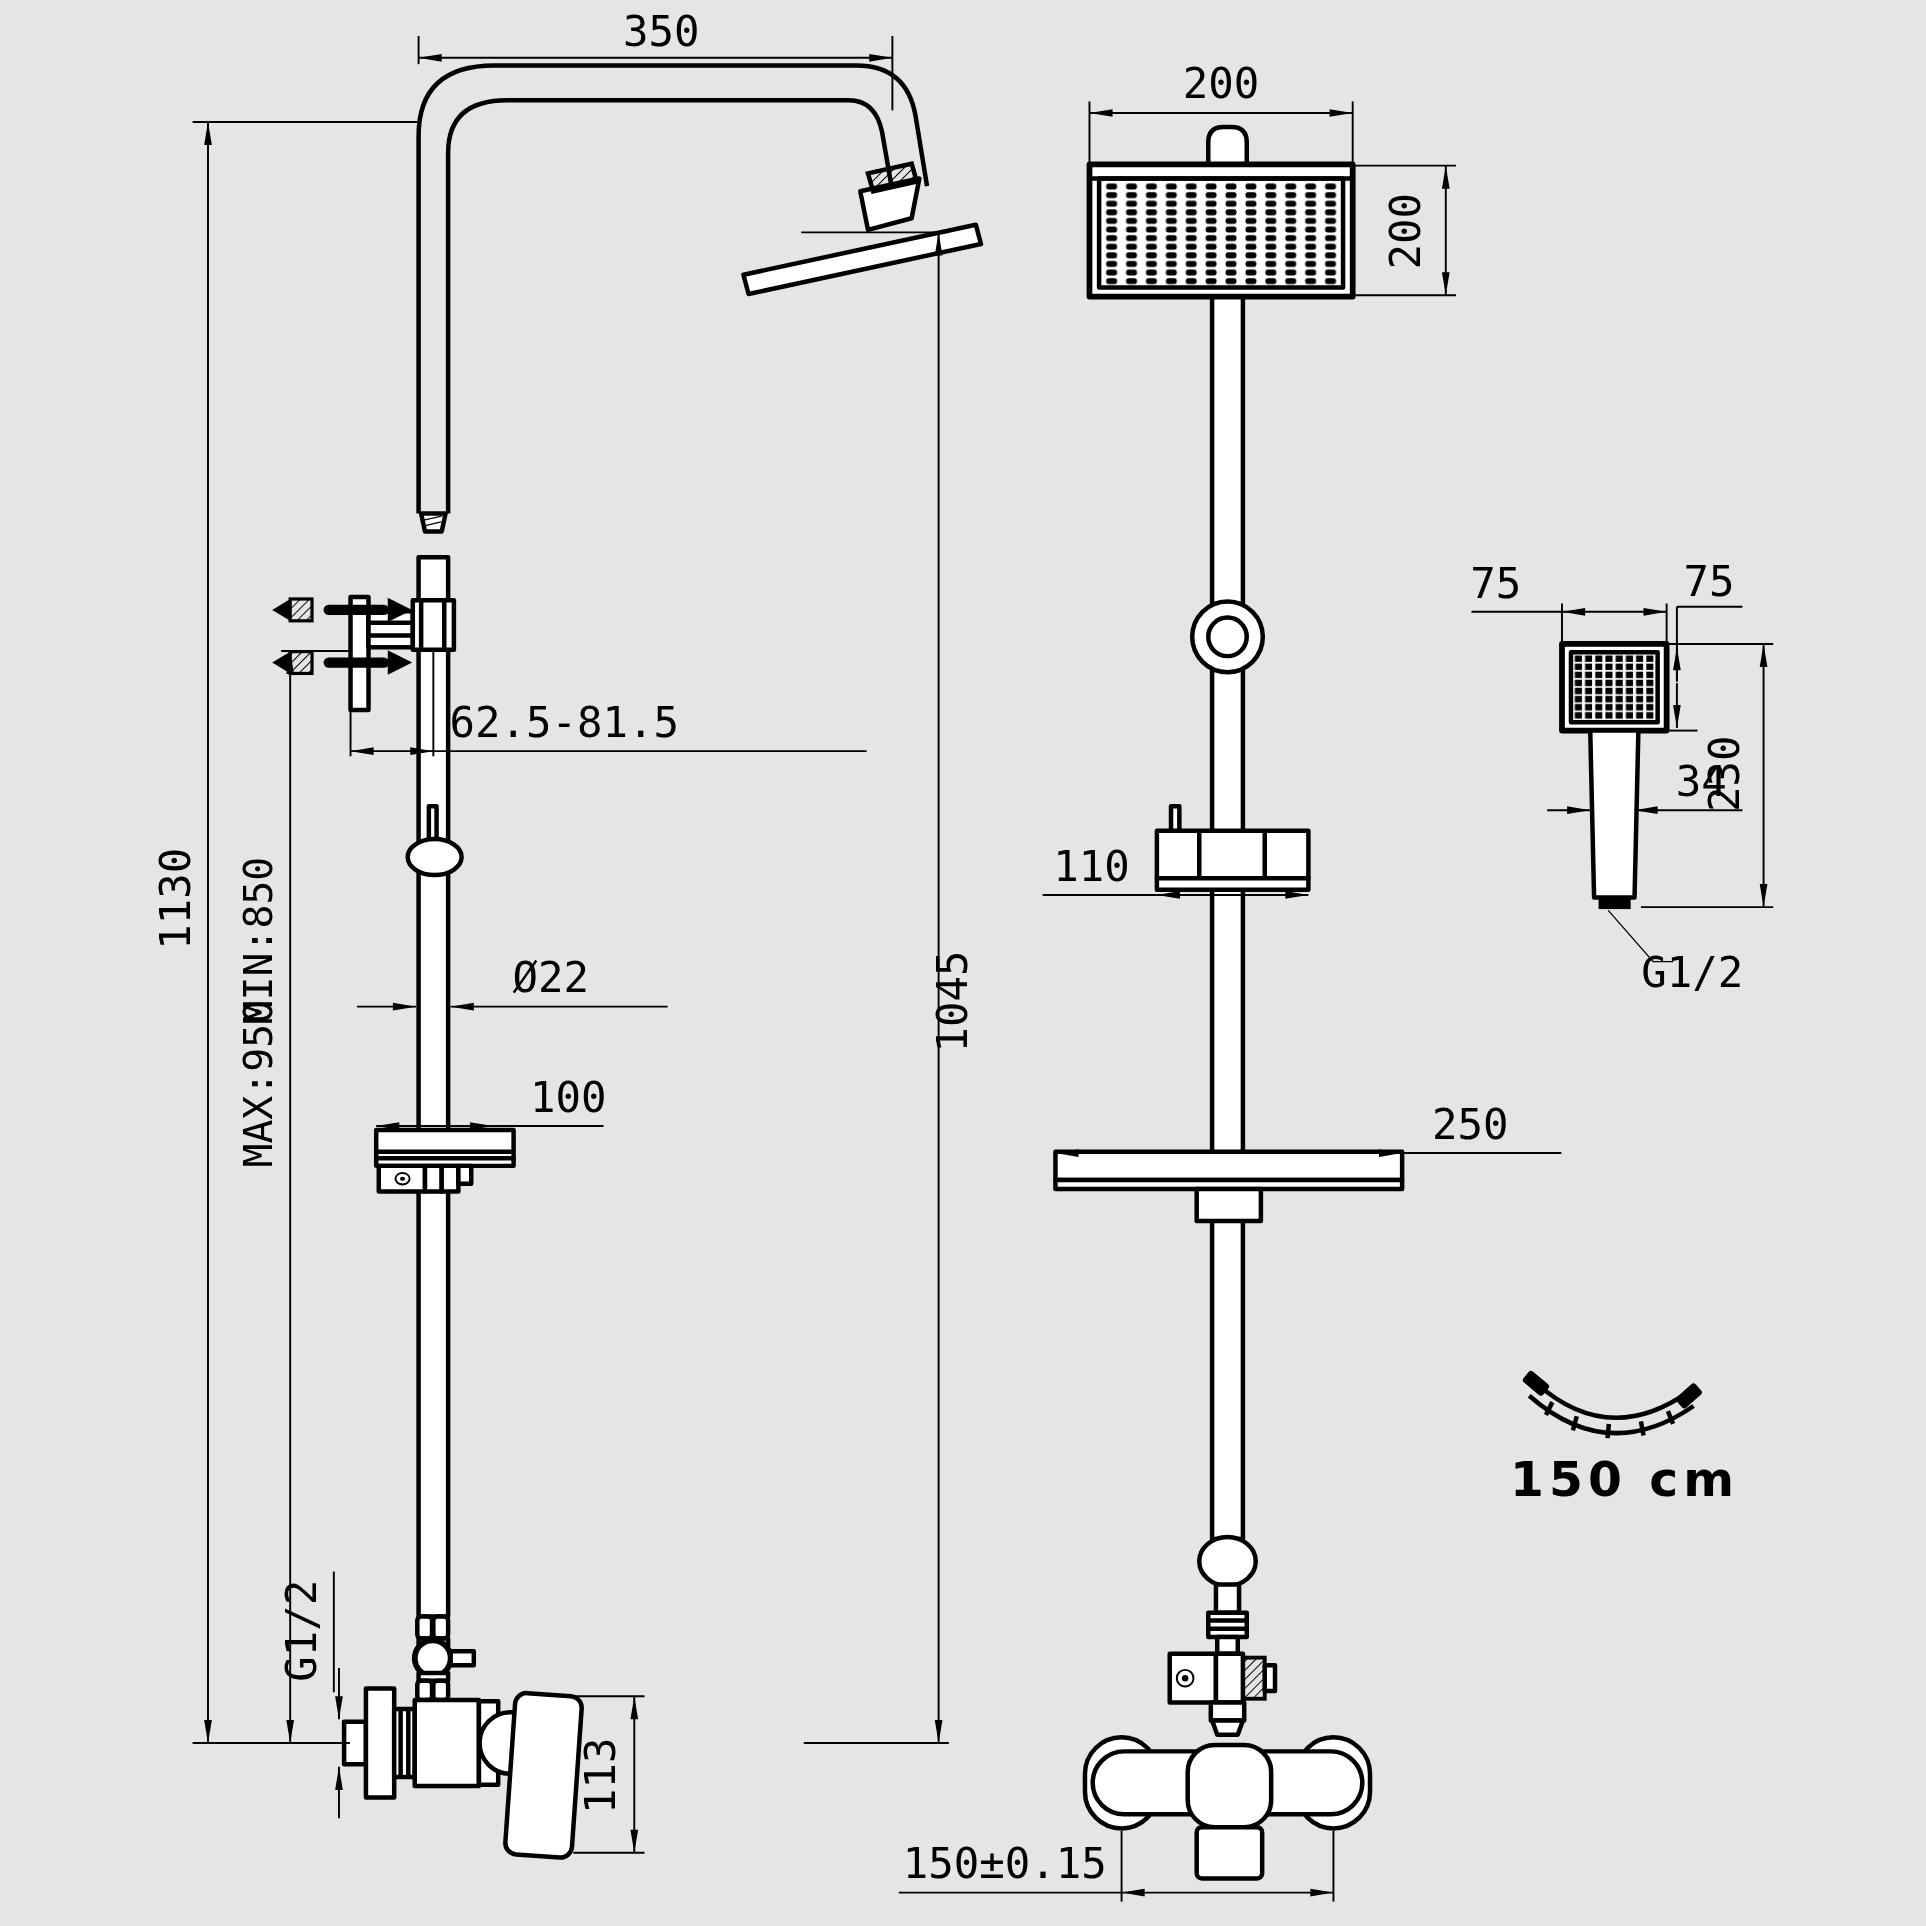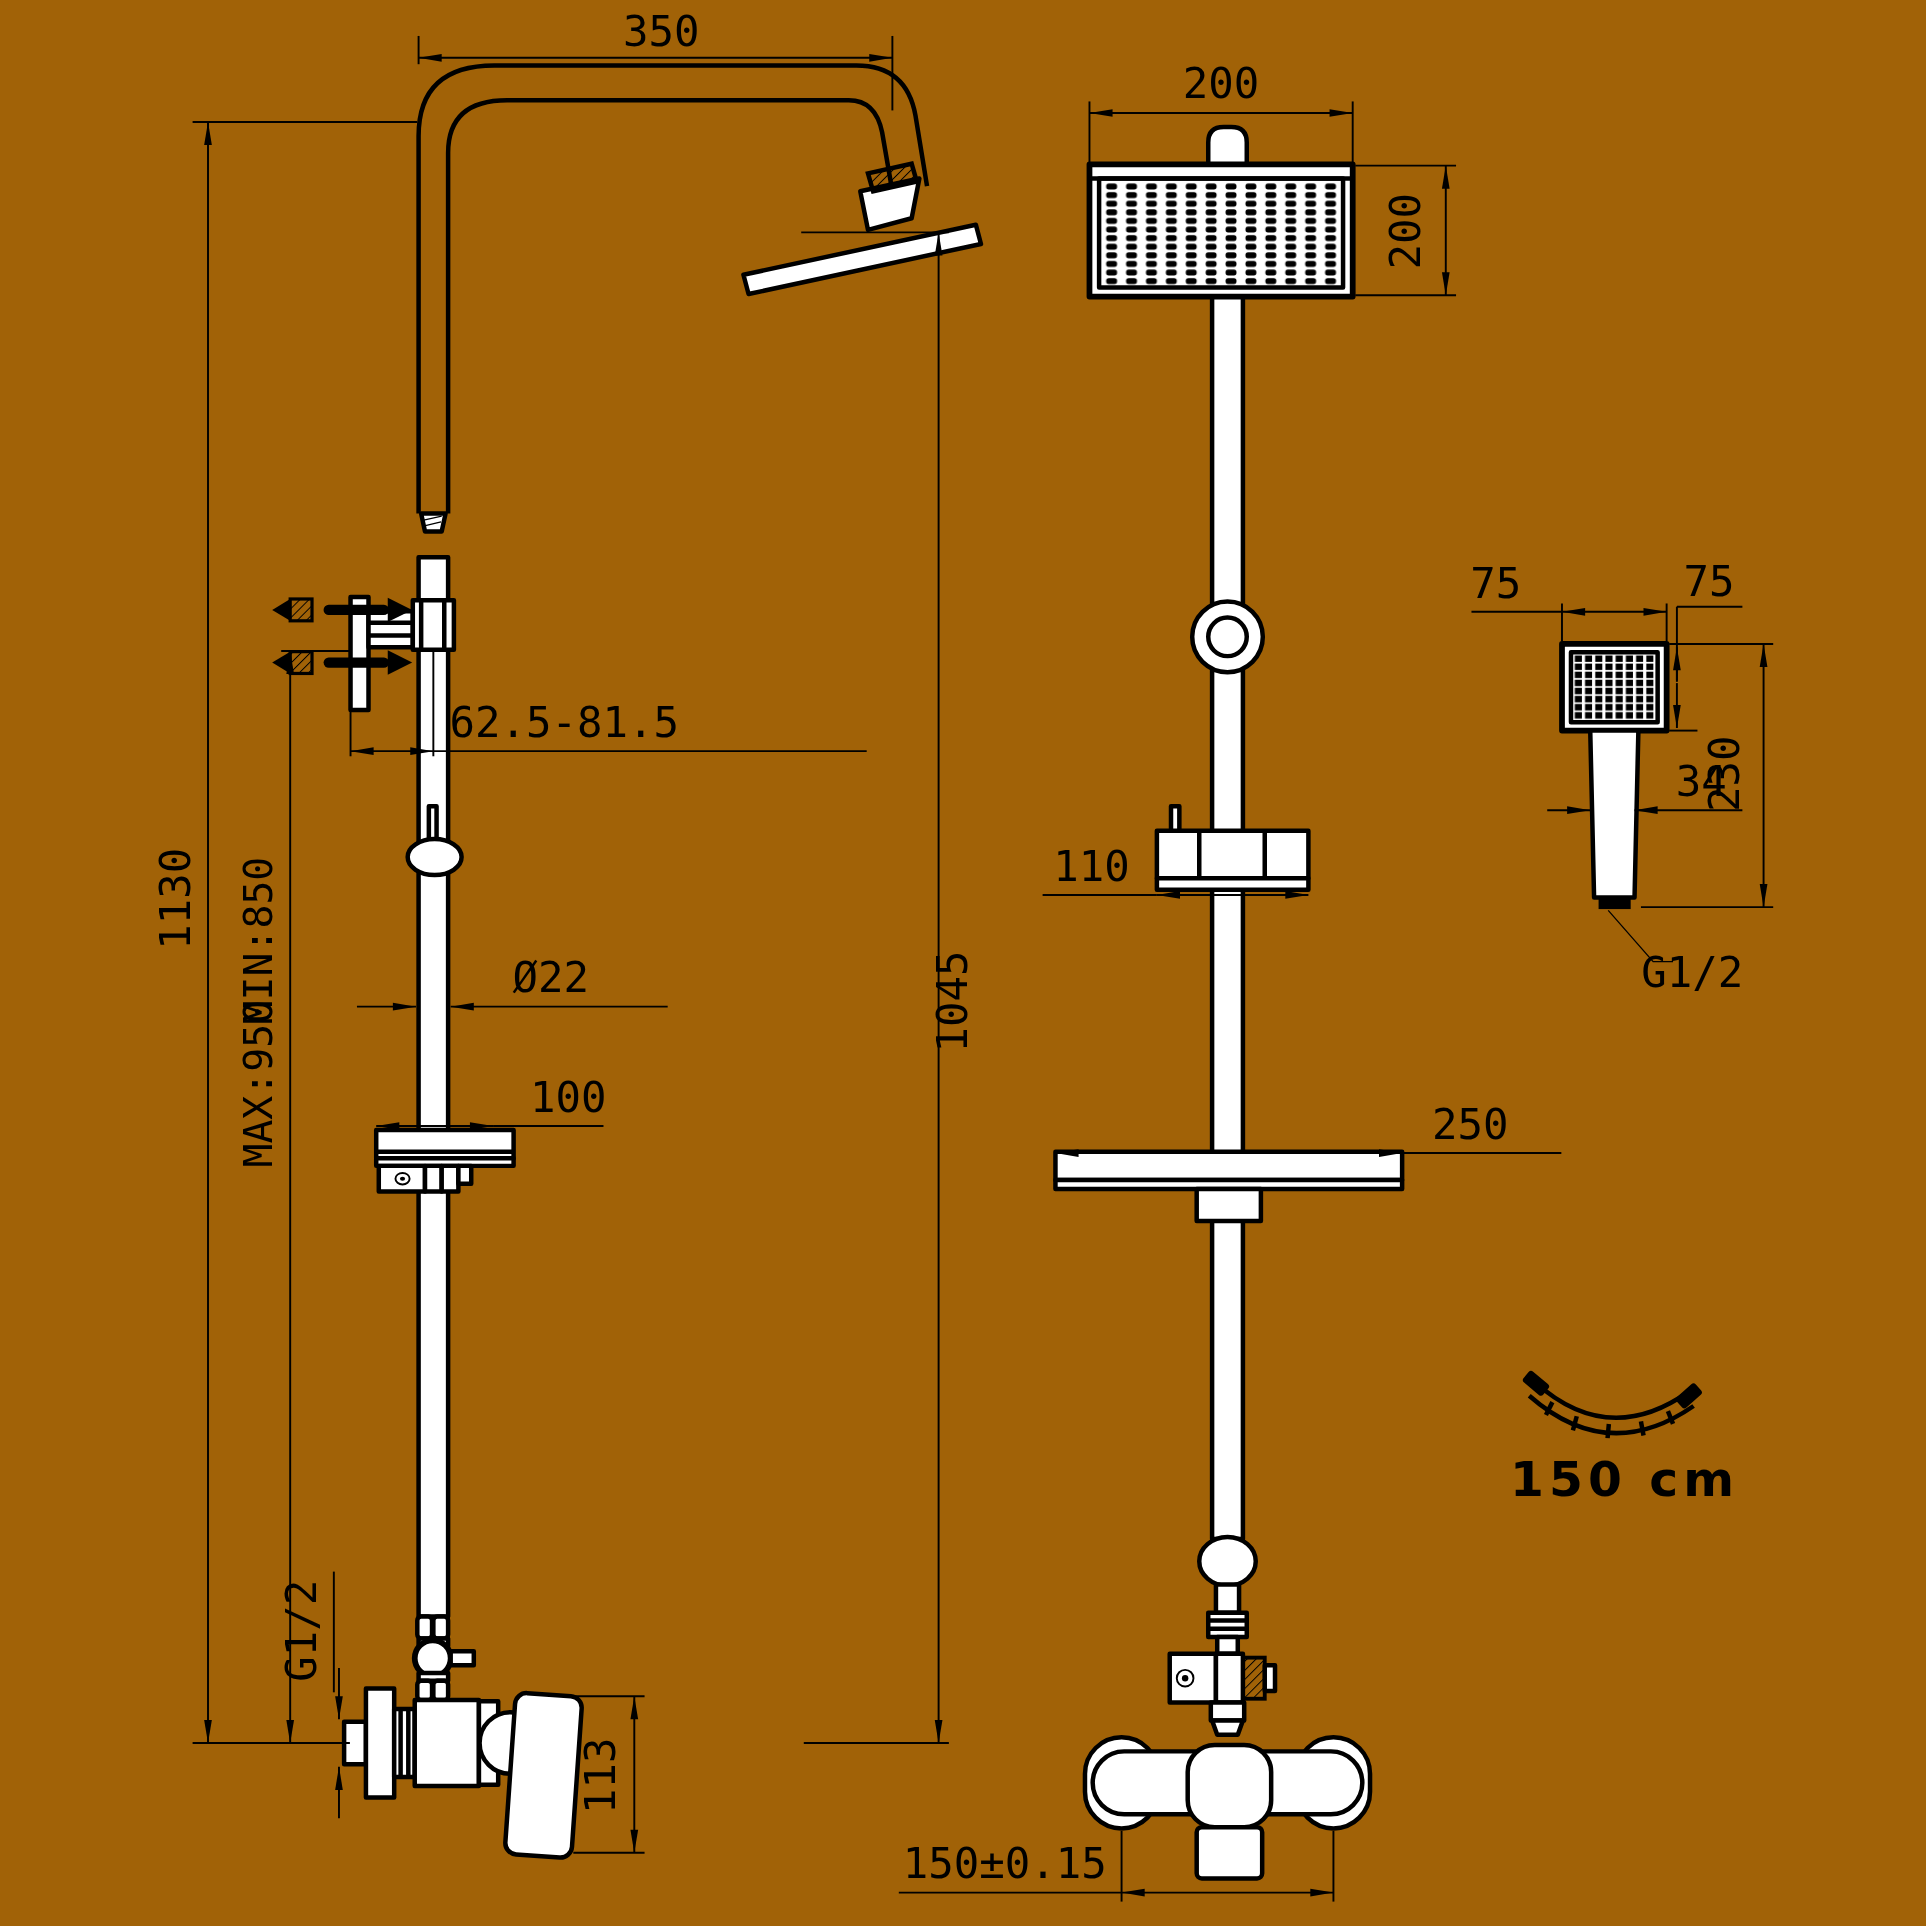--- a/index.html
+++ b/index.html
@@ -1,16 +1,16 @@
 <!DOCTYPE html>
 <html style="font-size:10.3px"><head>
 <meta charset="utf-8">
 <style>
   html,body{margin:0;padding:0;background:#fff;}
-  .stage{width:1926px;height:1926px;background:#a16207;position:relative;}
+  .stage{width:1926px;height:1926px;background:#e5e5e5;position:relative;}
   svg{display:block;}
   .ln{fill:none;stroke:#000;stroke-width:7;stroke-linejoin:round;}
   .fw{fill:#fff;stroke:#000;stroke-width:7;stroke-linejoin:round;}
   .fb{fill:#000;stroke:none;}
   .thk{stroke-width:9;}
   .dim{fill:none;stroke:#000;stroke-width:3;}
   .thin{fill:none;stroke:#000;stroke-width:2;}
   .dimtxt{font-family:"DejaVu Sans Mono","Liberation Mono",monospace;font-size:66px;fill:#000;}
   .dimtxt-sm{font-family:"DejaVu Sans Mono","Liberation Mono",monospace;font-size:62px;fill:#000;}
   .boldtxt{font-family:"DejaVu Sans","Liberation Sans",sans-serif;font-size:76px;font-weight:700;fill:#000;letter-spacing:8px;}

